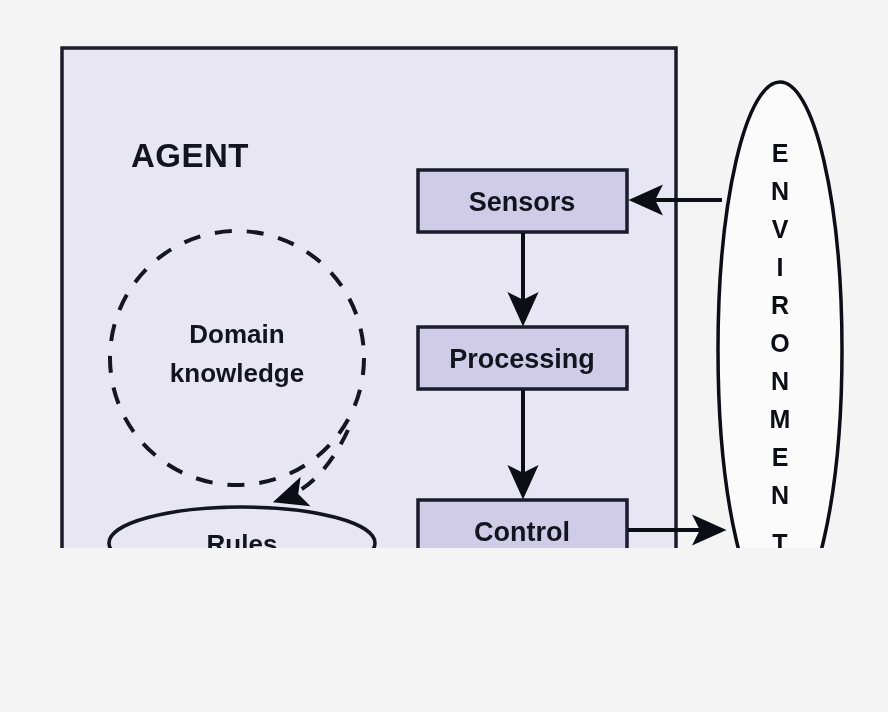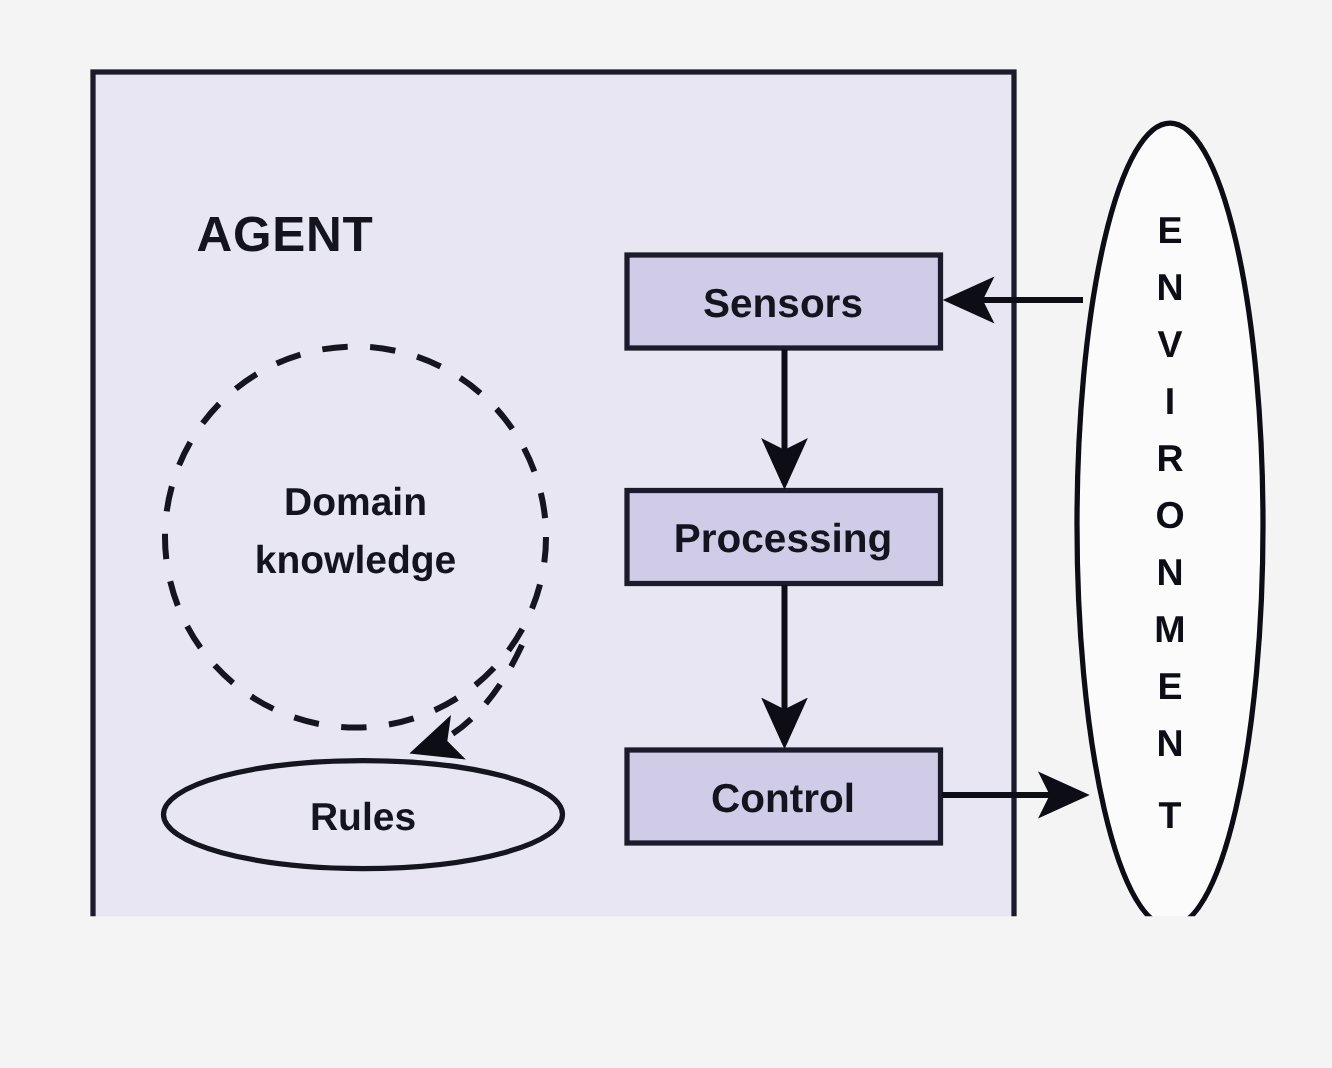--- a/index.html
+++ b/index.html
@@ -6,21 +6,21 @@
     margin: 0;
     padding: 0;
     background: #f4f4f5;
   }
   body {
     font-family: "Liberation Sans", sans-serif;
   }
   #stage {
     position: relative;
     width: 888px;
-    height: 611px;
+    height: 548px;
     background: #f4f4f5;
     overflow: hidden;
   }
   #diagram {
     position: absolute;
     left: 0;
     top: 0;
     width: 888px;
     height: 712px;
   }

